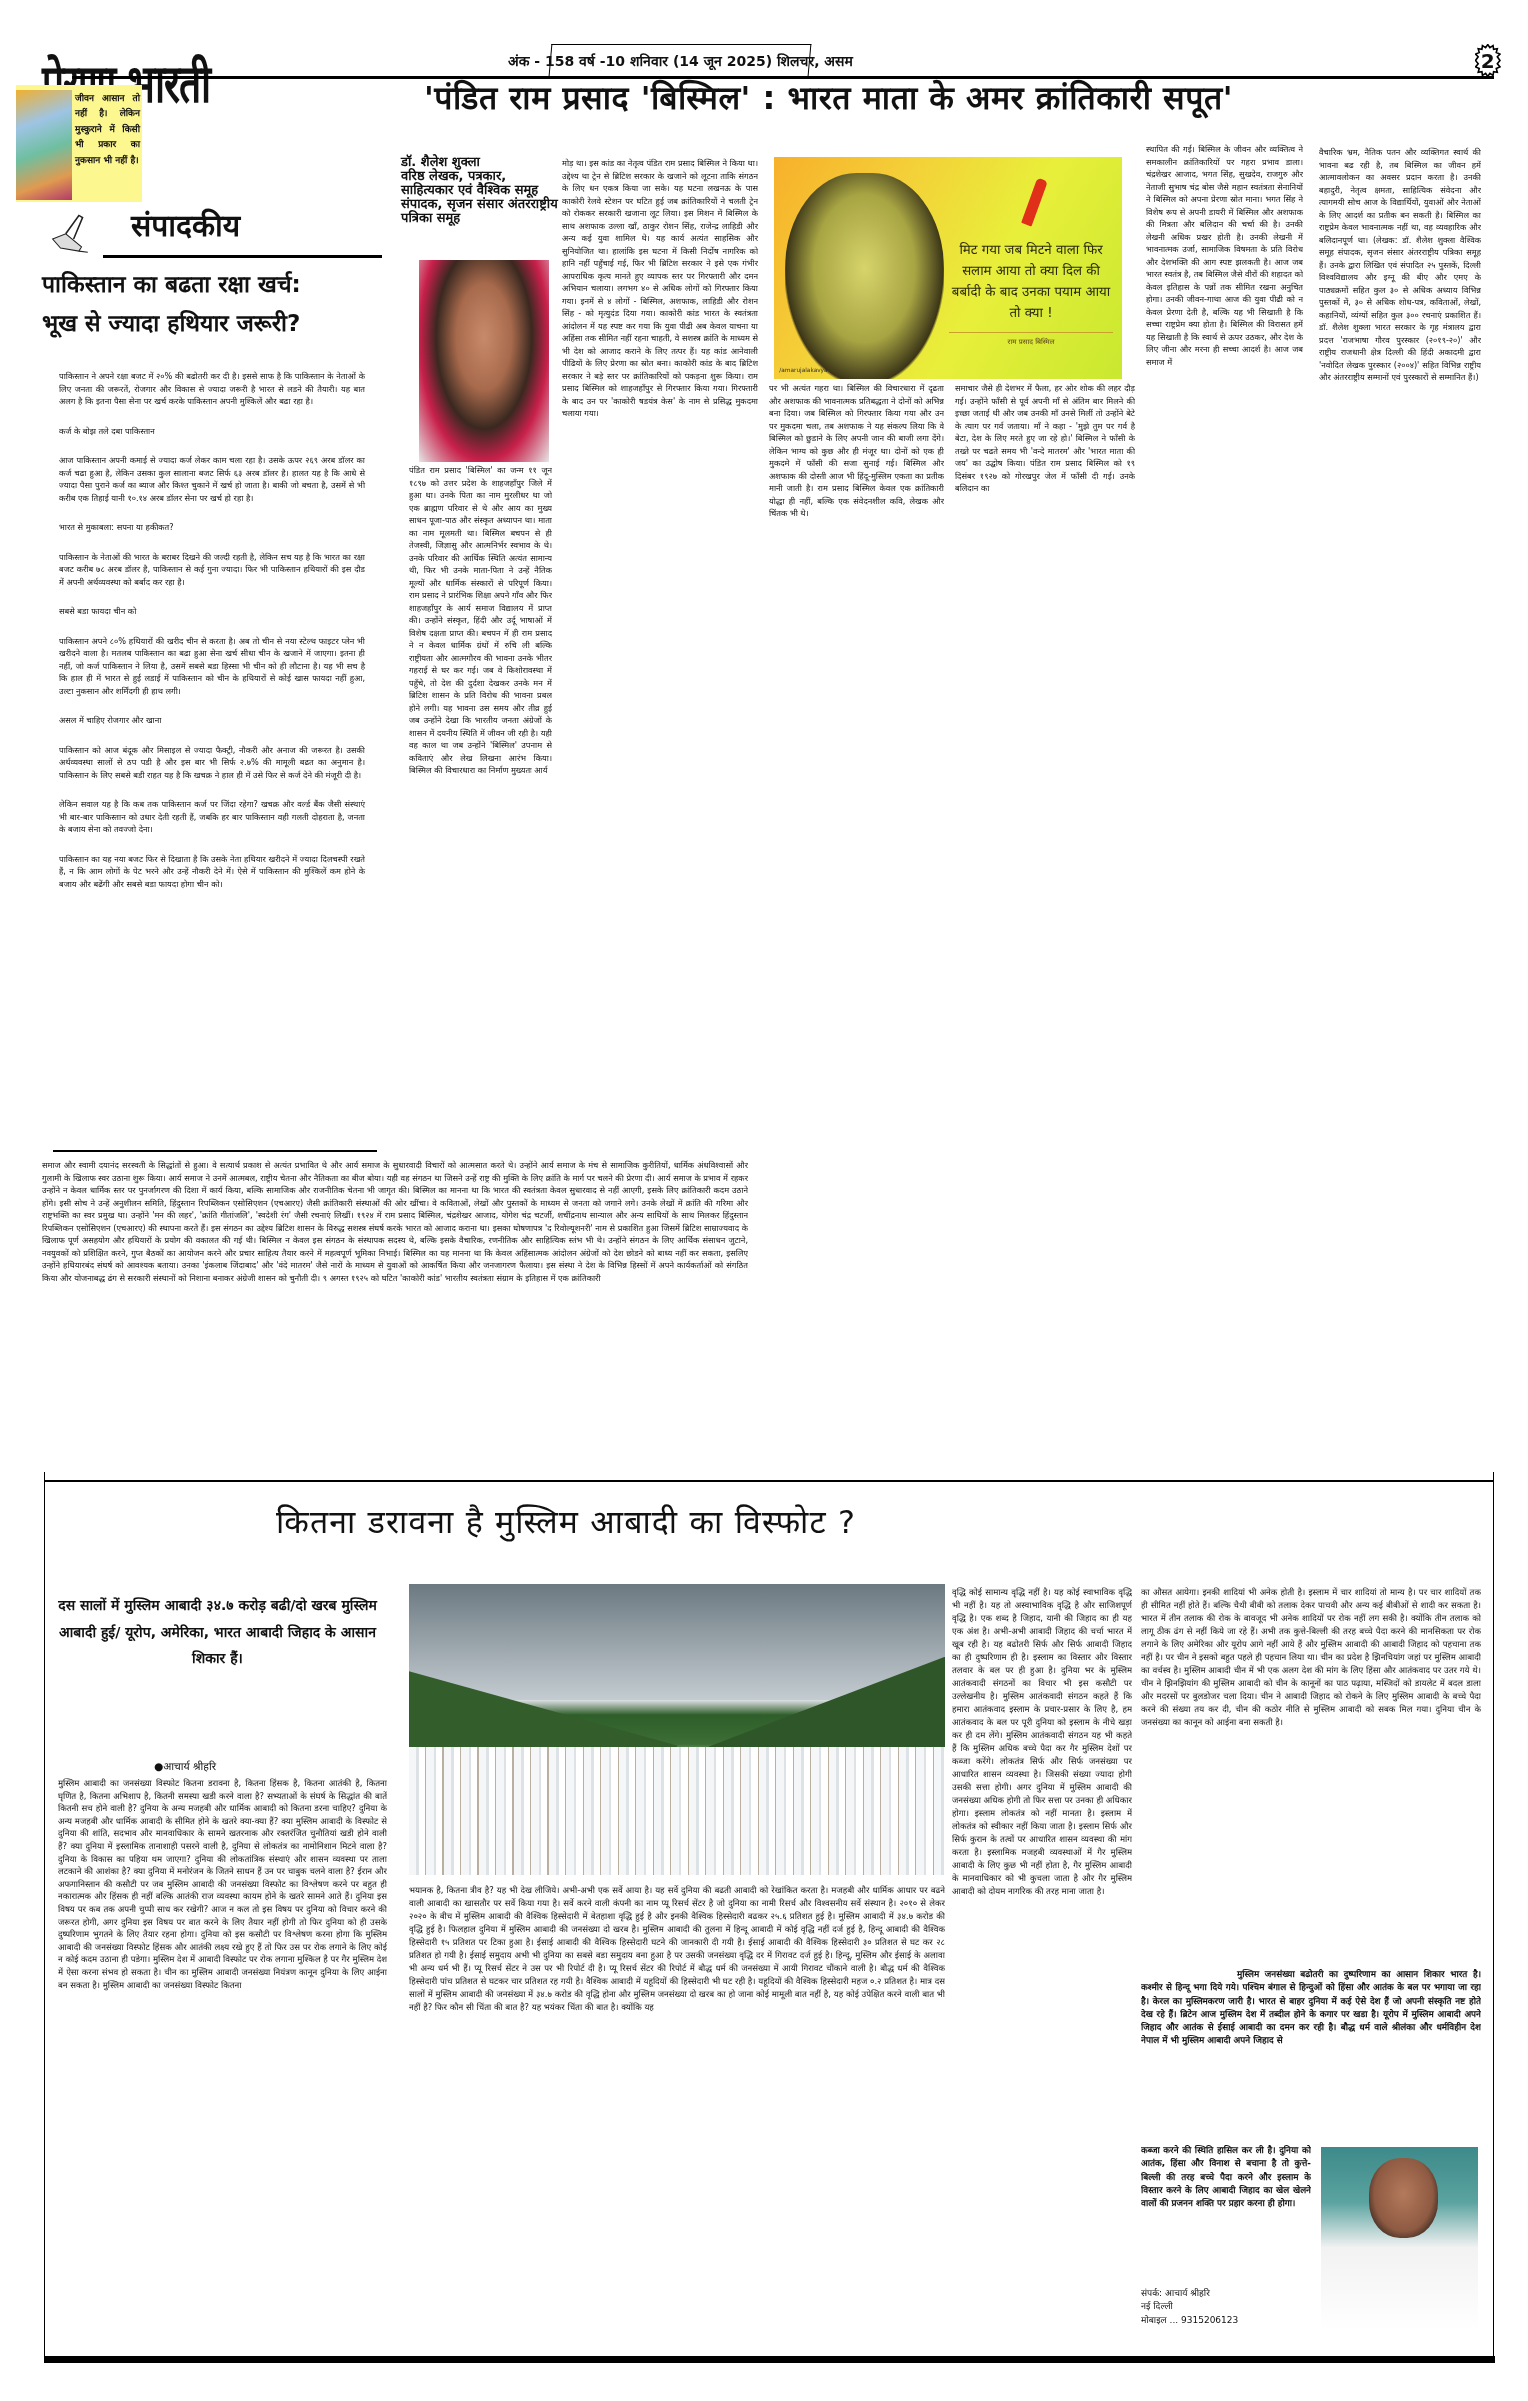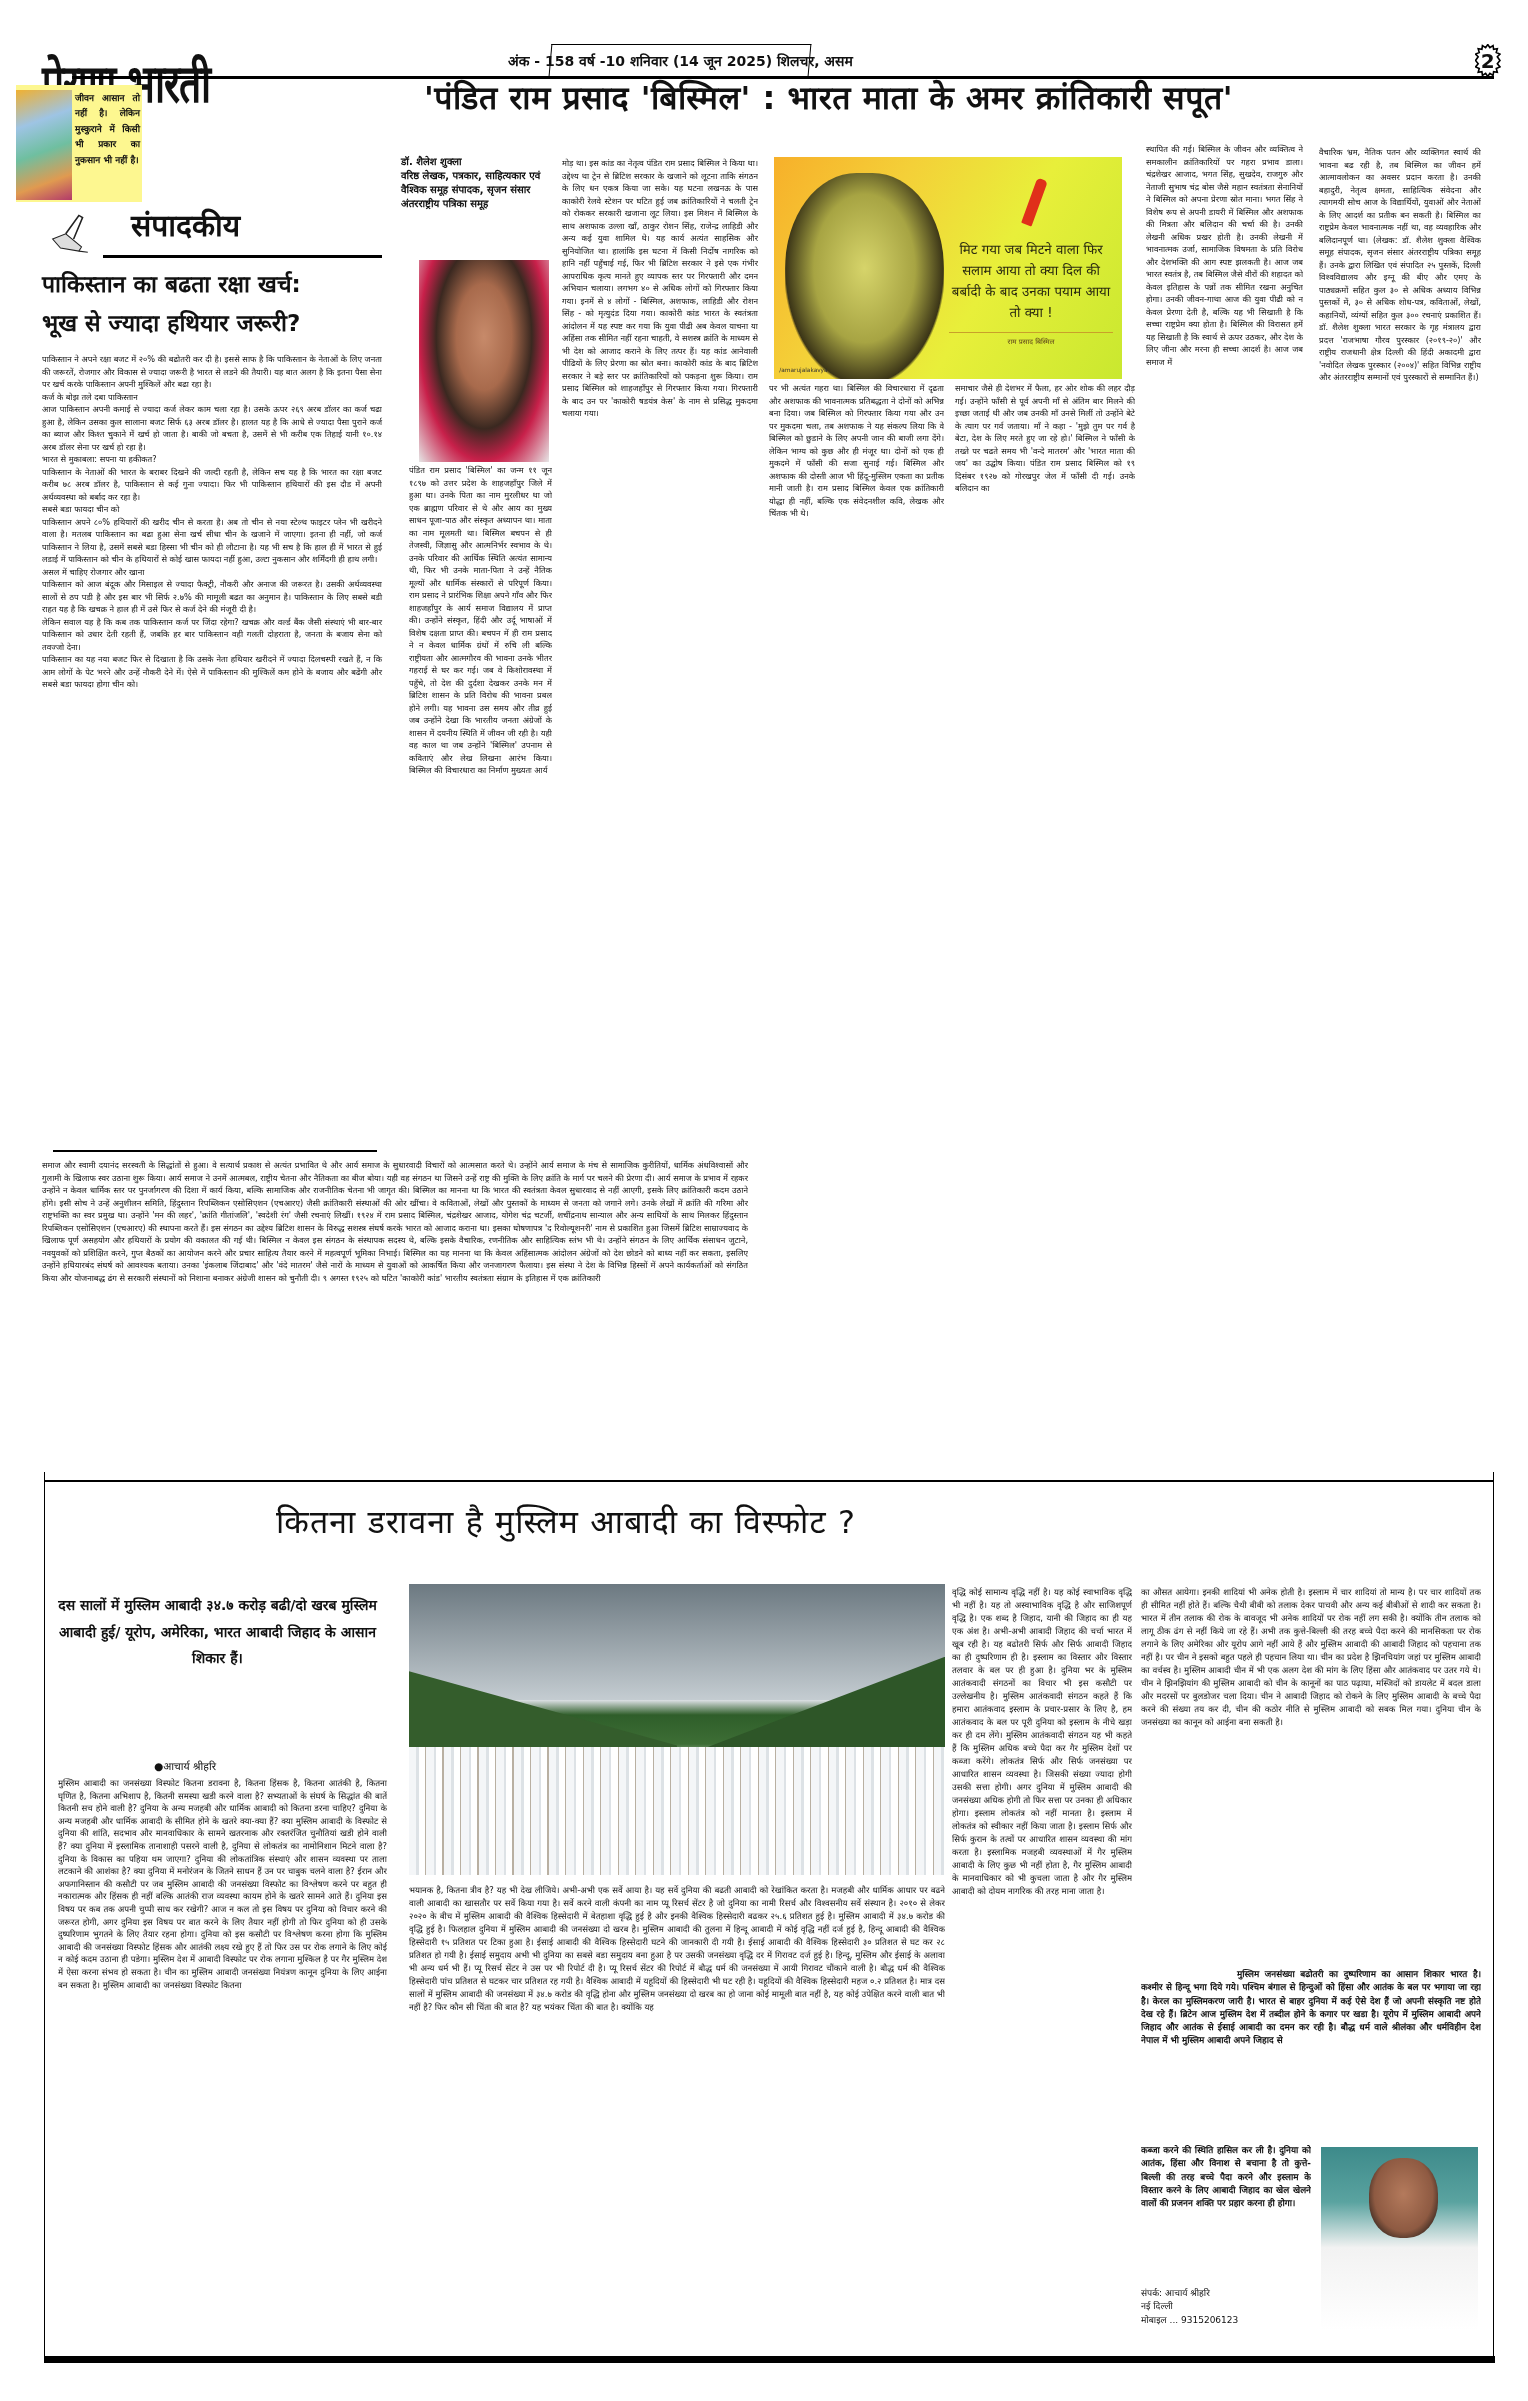--- a/index.html
+++ b/index.html
@@ -21,28 +21,28 @@
   .quote-box { left: 16px; top: 85px; width: 126px; height: 117px; background: #fdf790; }
   .quote-img { left: 16px; top: 90px; width: 56px; height: 110px; background: linear-gradient(160deg,#f0b030 0%,#9ec4e4 30%,#6fbfa0 55%,#e09a50 80%,#b23a6a 100%); }
   .quote-text { left: 75px; top: 91px; width: 65px; font-size: 9px; font-weight: bold; line-height: 15.4px; text-align: justify; }
 
   
   .editorial-icon { left: 50px; top: 210px; width: 42px; height: 45px; }
   .editorial-label { left: 103px; top: 204px; font-size: 30px; font-weight: bold; margin-left: 28px; }
   .editorial-rule { left: 103px; top: 255px; width: 279px; height: 2.7px; background: #000; }
   .editorial-headline { left: 42px; top: 265px; width: 340px; font-size: 23px; font-weight: bold; line-height: 39px; }
   .editorial-body { left: 42px; top: 353px; width: 340px; font-size: 8.2px; line-height: 12.5px; text-align: justify; }
-  .editorial-body p { margin: 0; }
+  .editorial-body p { margin: 17px; }
   .divider-h { height: 1.6px; background: #000; }
 
   .col-text { font-size: 8.2px; line-height: 12.5px; text-align: justify; }
 
   
   .bismil-headline { left: 424px; top: 74px; width: 1040px; font-size: 32px; font-weight: bold; line-height: 48px; letter-spacing: 0.5px; }
-  .author-block { left: 401px; top: 155px; width: 157px; font-size: 10px; font-weight: bold; line-height: 14px; }
+  .author-block { left: 401px; top: 155px; width: 157px; font-size: 13px; font-weight: bold; line-height: 14px; }
   .author-photo { left: 419px; top: 260px; width: 130px; height: 202px; background: radial-gradient(ellipse at 50% 38%, #c78a6a 0%, #a86a4c 30%, #3a2820 52%, #c8204a 70%, #e6e6e6 100%); }
   .bismil-photo { left: 774px; top: 157px; width: 348px; height: 222px; background: linear-gradient(120deg,#f7b02a 0%,#f4d038 30%,#e8ef3a 60%,#c9e82f 100%); overflow: hidden; }
   .bismil-face { left: 10.6px; top: 16px; width: 159px; height: 212px; border-radius: 45% 45% 40% 40%; background: radial-gradient(ellipse at 50% 45%, #d6d46a 0%, #a7a443 45%, #3b3517 70%, transparent 72%); }
   .bismil-quote { left: 175px; top: 82px; width: 164px; font-size: 13.3px; line-height: 21px; text-align: center; color: #2a2a10; }
   .bismil-quote-sign { left: 175px; top: 175px; width: 164px; font-size: 7px; text-align: center; color: #5a3f1a; border-top: 1.1px solid #c9a02a; padding-top: 4.2px; }
   .bismil-pen { left: 255px; top: 21px; width: 10.6px; height: 48px; background: #e0301a; transform: rotate(20deg); border-radius: 4.2px 4.2px 1.1px 1.1px; }
   .bismil-social { left: 5.3px; top: 210px; font-size: 5.8px; color: #333; }
 
   
   .pop-frame { left: 44px; top: 1472px; width: 1450px; height: 887px; border: 1.6px solid #000; border-top: none; }

